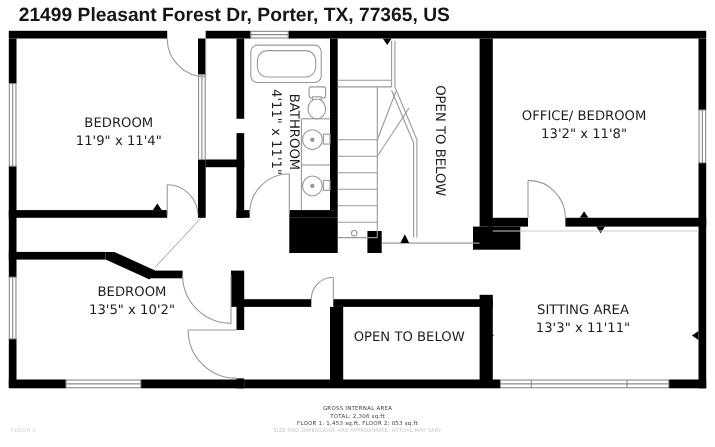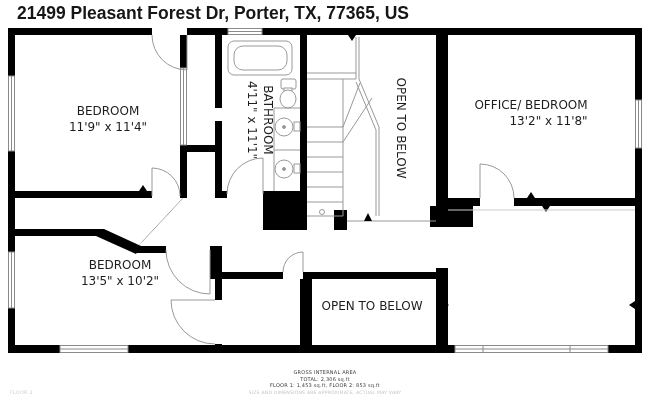--- a/index.html
+++ b/index.html
@@ -193,35 +193,39 @@
 
   <div class="room-label rot" style="left:259px;top:120px;">
     <div>BATHROOM</div>
     <div class="dims">4'11" x 11'1"</div>
   </div>
 
   <div class="room-label rot" style="left:400px;top:128px;">
     <div>OPEN TO BELOW</div>
   </div>
 
-  <div class="room-label" style="left:531px;top:114px;text-align:right;">
+  <div class="room-label" style="left:531px;top:114px;">
     <div>OFFICE/ BEDROOM</div>
     <div class="dims">13'2" x 11'8"</div>
   </div>
 
   <div class="room-label" style="left:120px;top:274px;">
     <div>BEDROOM</div>
     <div class="dims">13'5" x 10'2"</div>
   </div>
 
 
   <div class="room-label" style="left:372px;top:307px;">
     <div>OPEN TO BELOW</div>
   </div>
 
+  <div class="room-label" style="left:530px;top:290px;">
+    <div>SITTING AREA</div>
+    <div class="dims">13'3" x 11'11"</div>
+  </div>
 
   <div class="footer">
     <div>GROSS INTERNAL AREA</div>
     <div>TOTAL: 2,306 sq.ft</div>
     <div>FLOOR 1: 1,453 sq.ft, FLOOR 2: 853 sq.ft</div>
     <div class="disclaimer">SIZE AND DIMENSIONS ARE APPROXIMATE, ACTUAL MAY VARY</div>
   </div>
 
   <div class="floor-tag">FLOOR 2</div>
 

